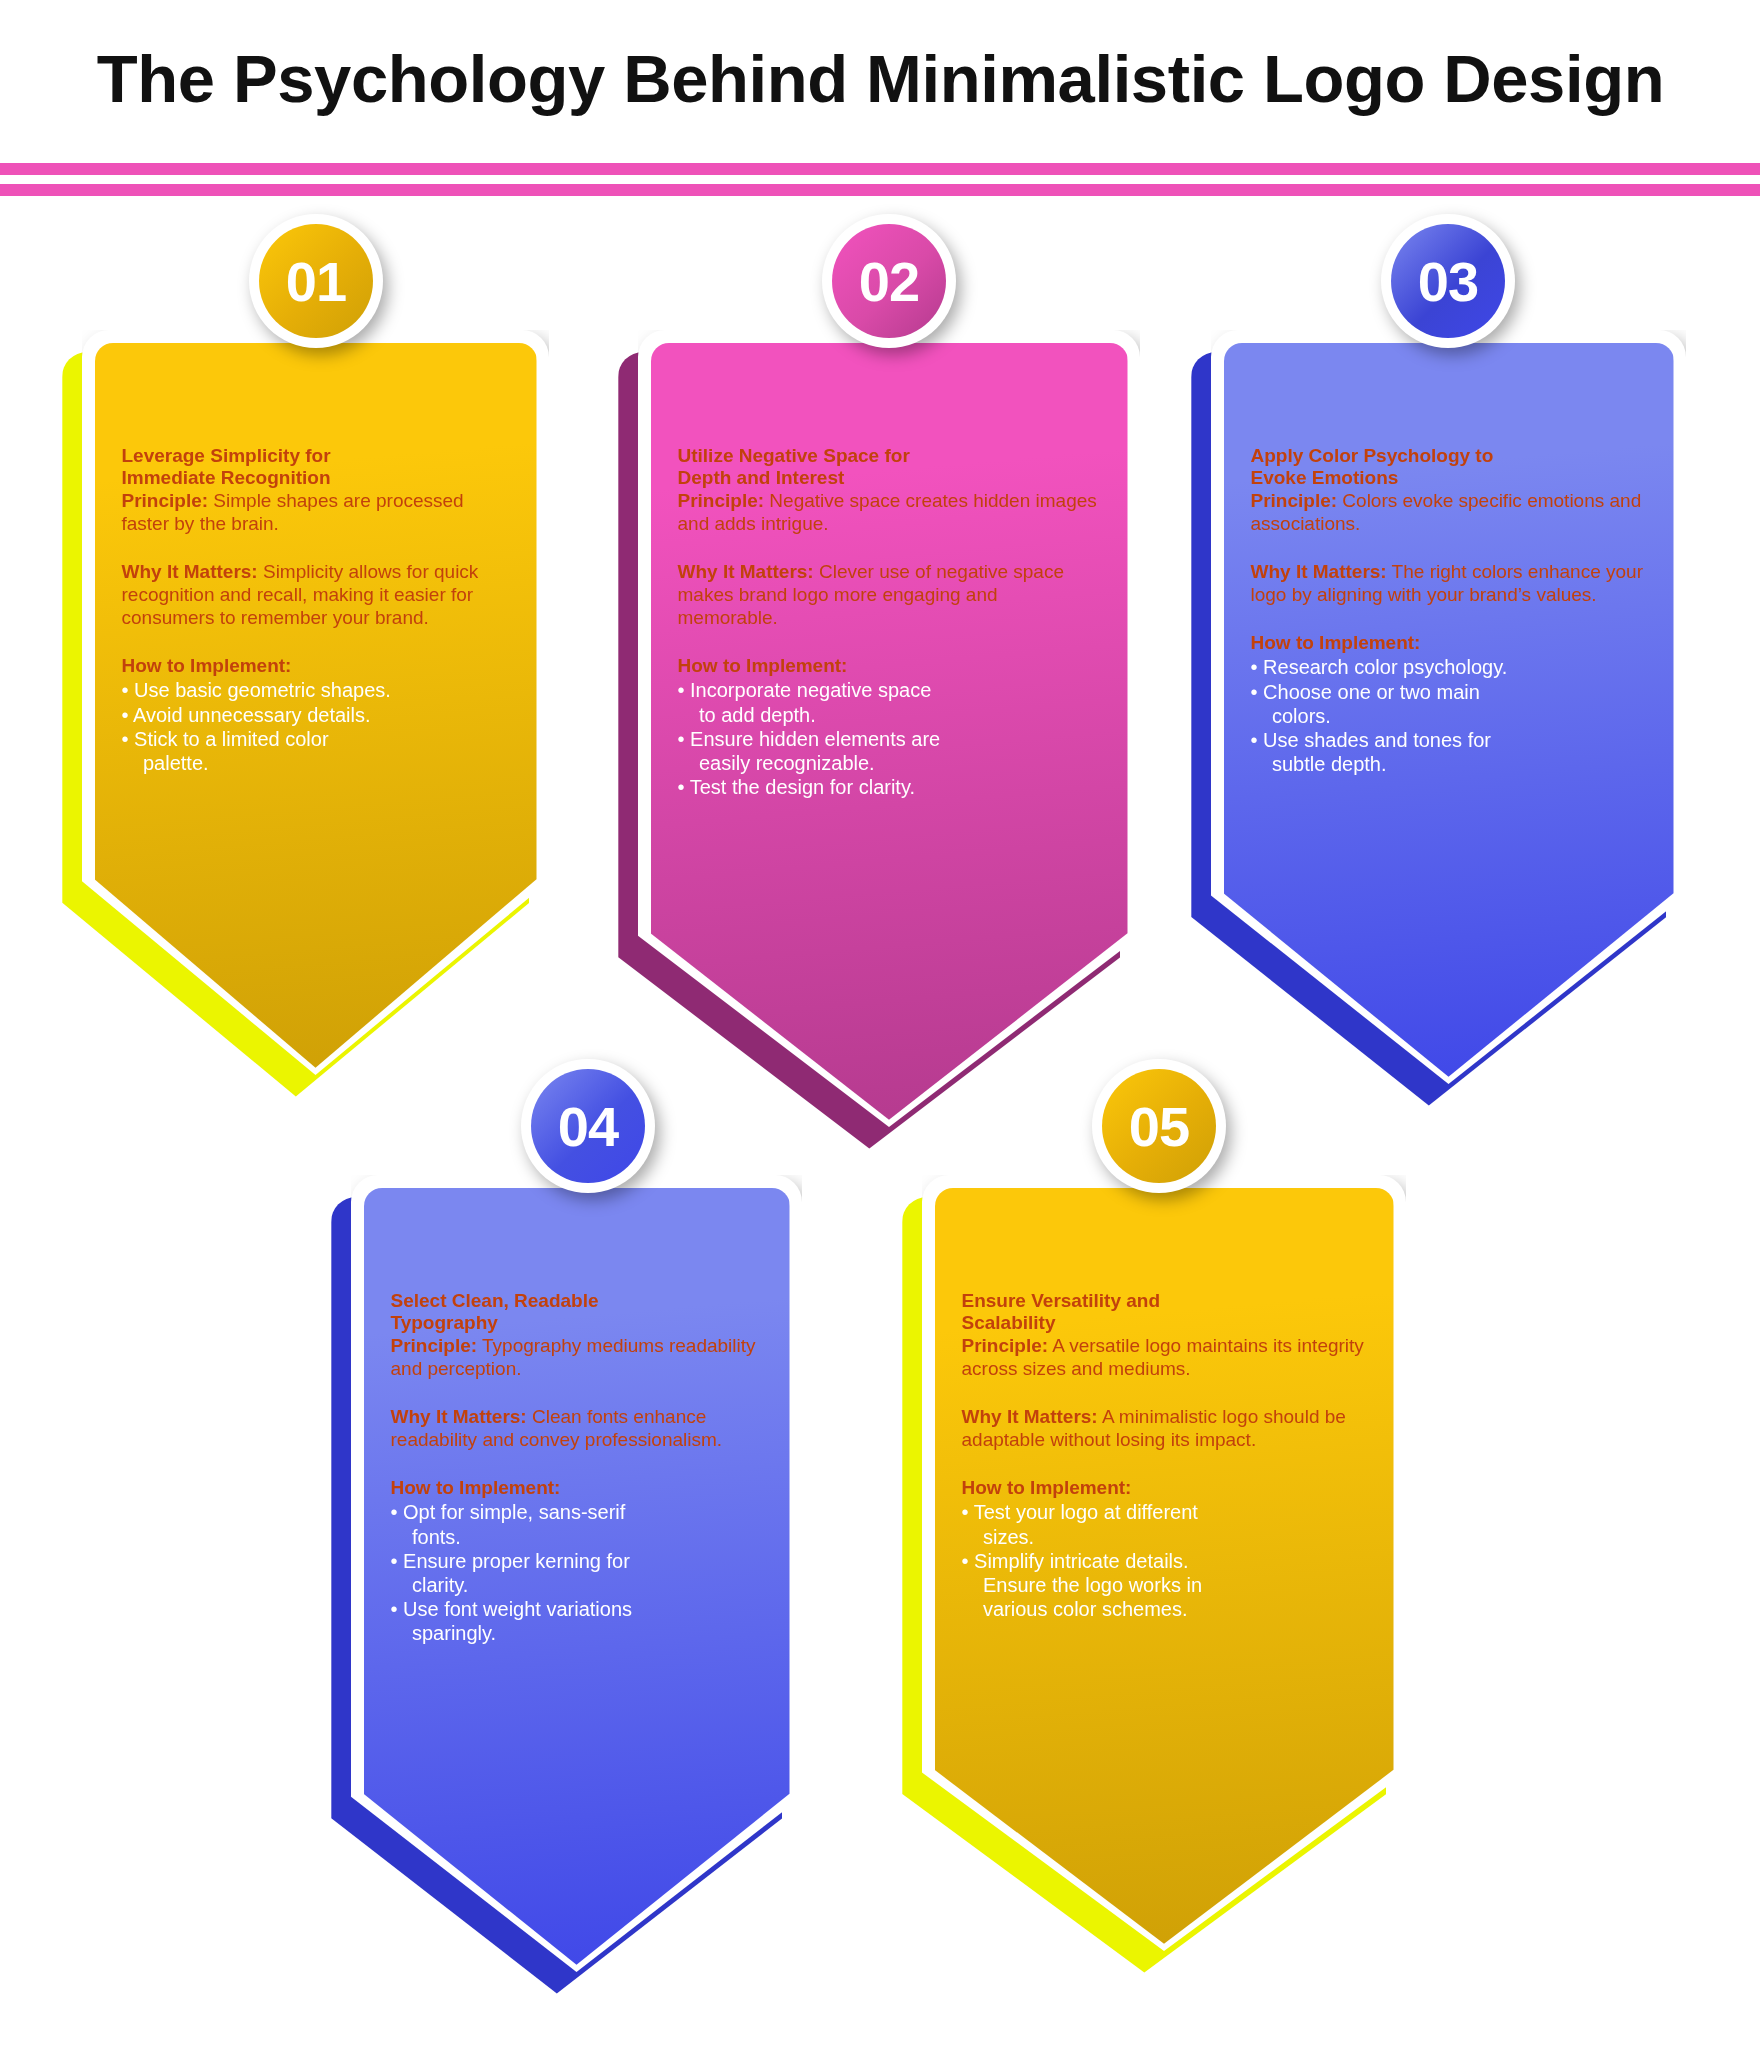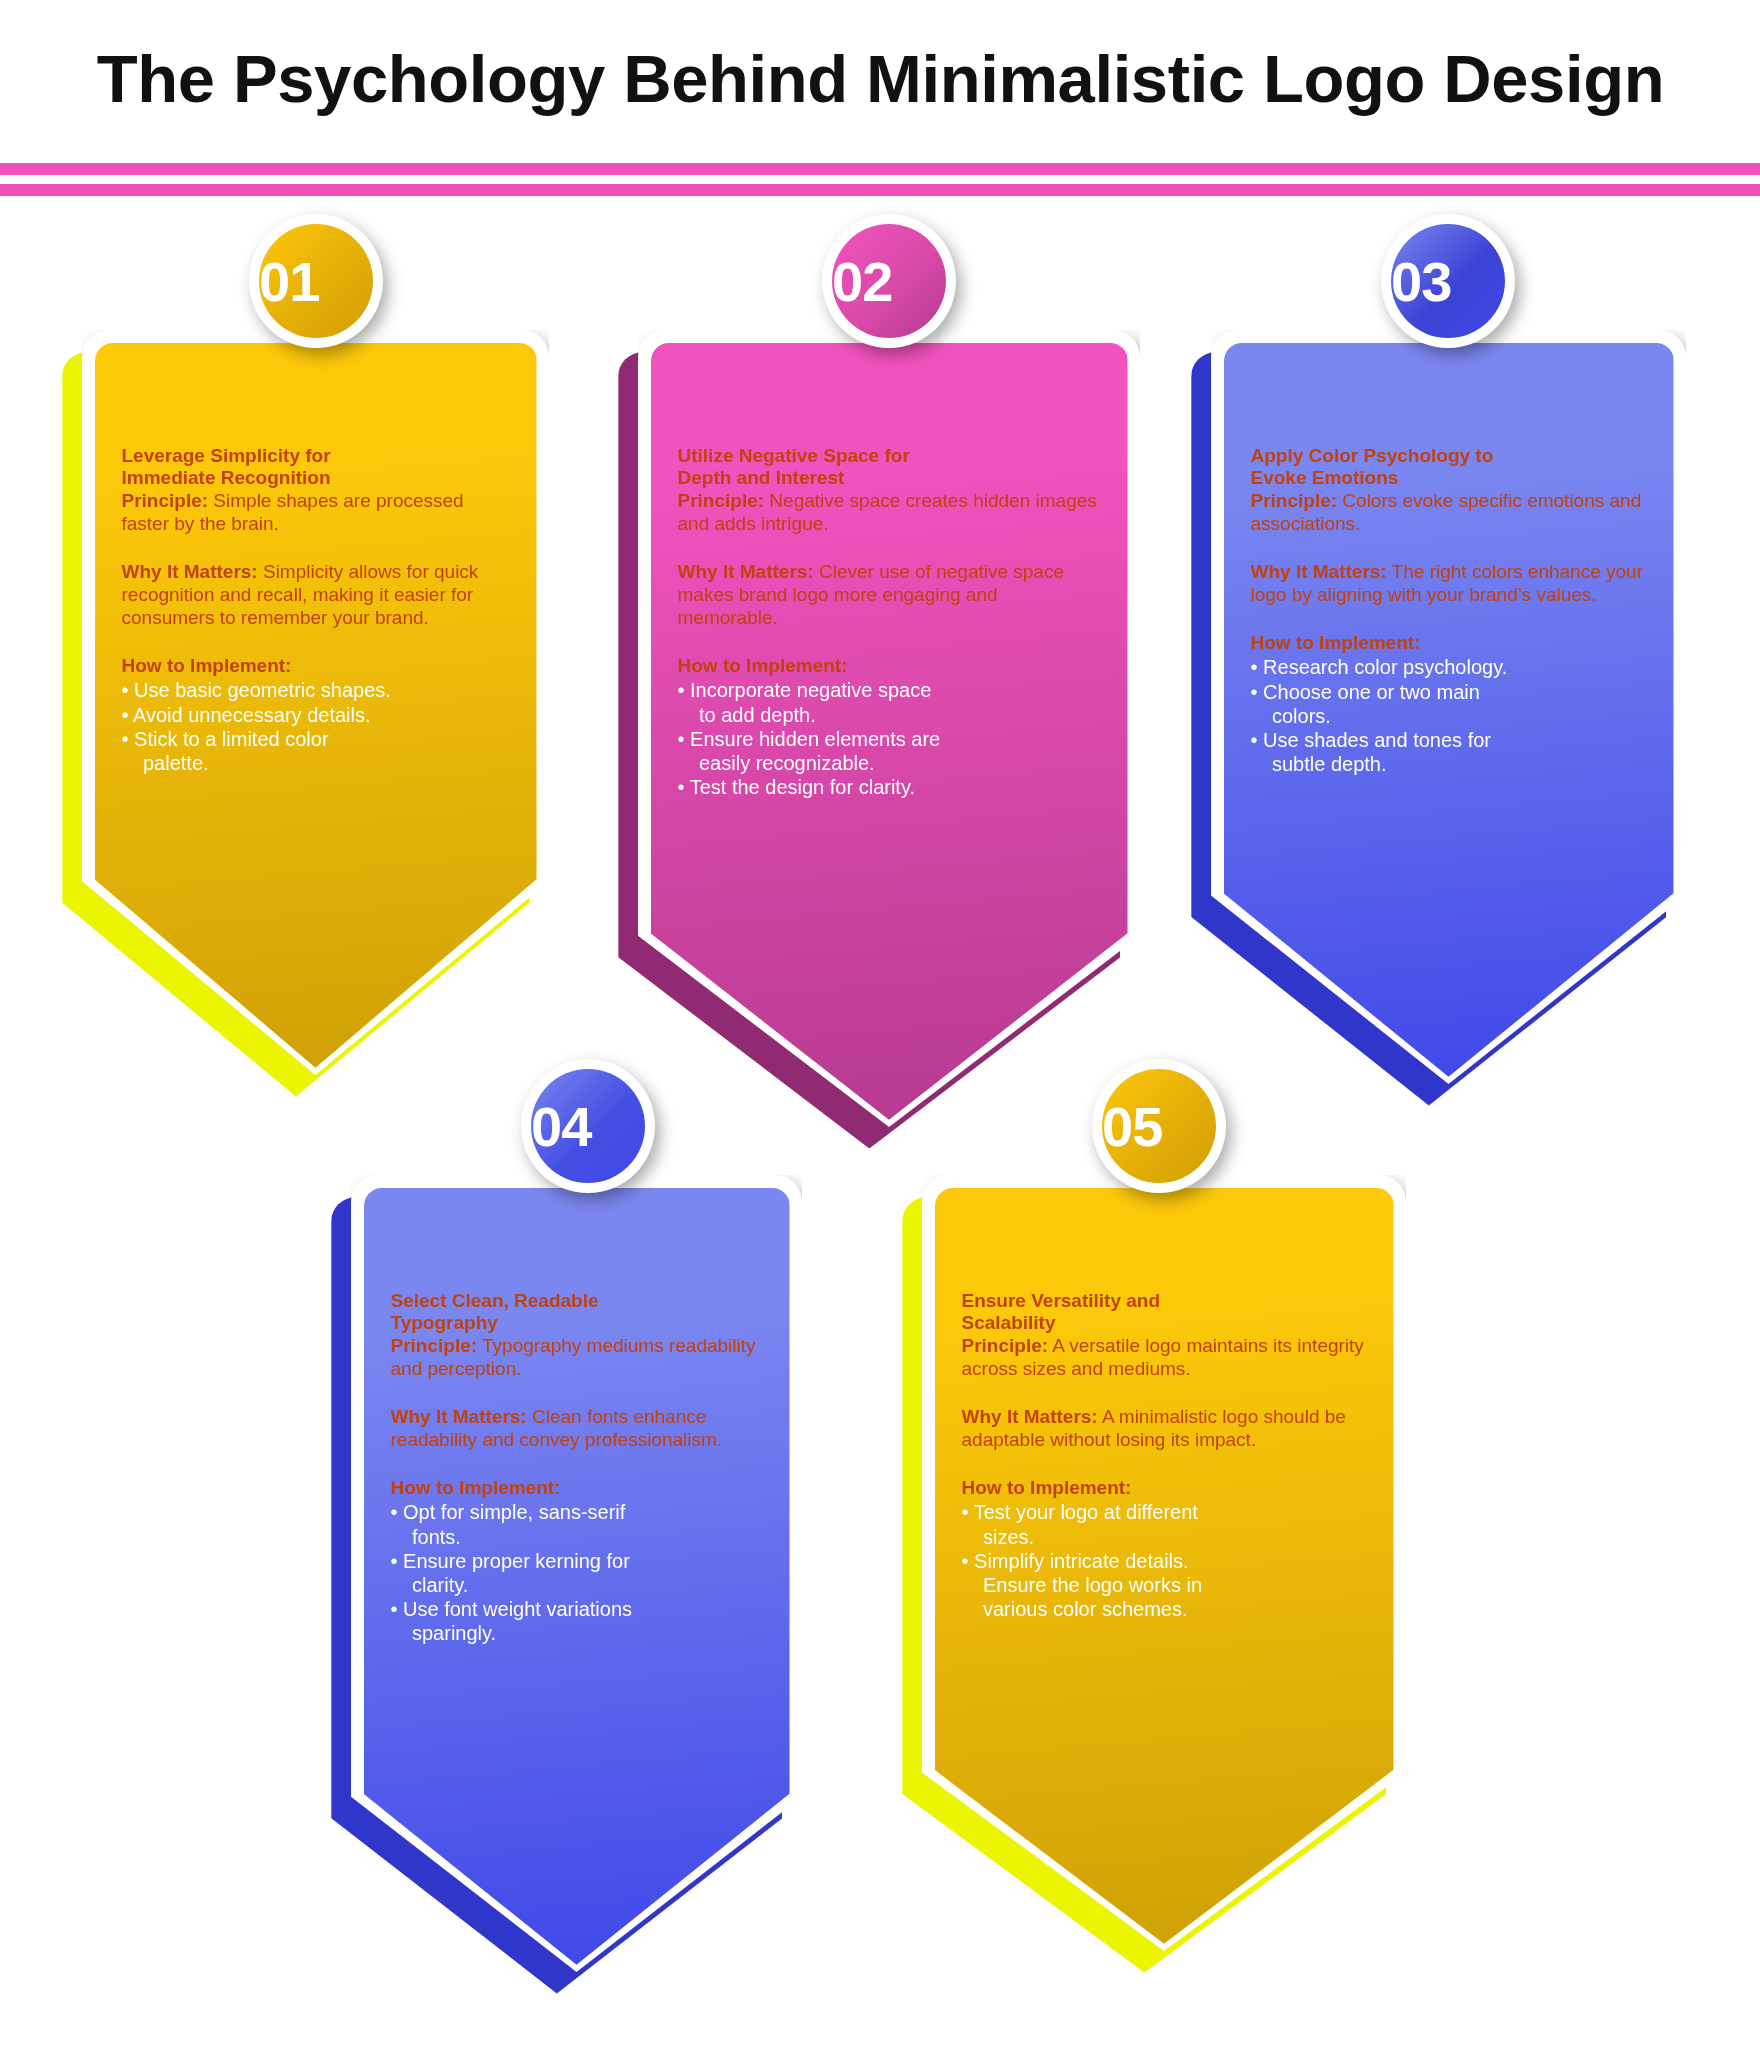--- a/index.html
+++ b/index.html
@@ -84,21 +84,21 @@
     position:absolute;
     width:134px; height:134px; border-radius:50%;
     background:#ffffff;
     display:flex; align-items:center; justify-content:center;
     filter:drop-shadow(5.4px 7.2px 8px rgba(0,0,0,.33));
     z-index:5;
   }
   .badge .disc{
     width:114px; height:114px; border-radius:50%;
     background:var(--disc);
-    display:flex; align-items:center; justify-content:flex-start;
+    display:flex; align-items:center; justify-content:center;
   }
   .badge span{
     font-size:56px; font-weight:bold; color:#ffffff;
     letter-spacing:-0.9px;
     font-family:"Liberation Sans","DejaVu Sans",sans-serif;
   }
 </style>
 </head>
 <body>
 

